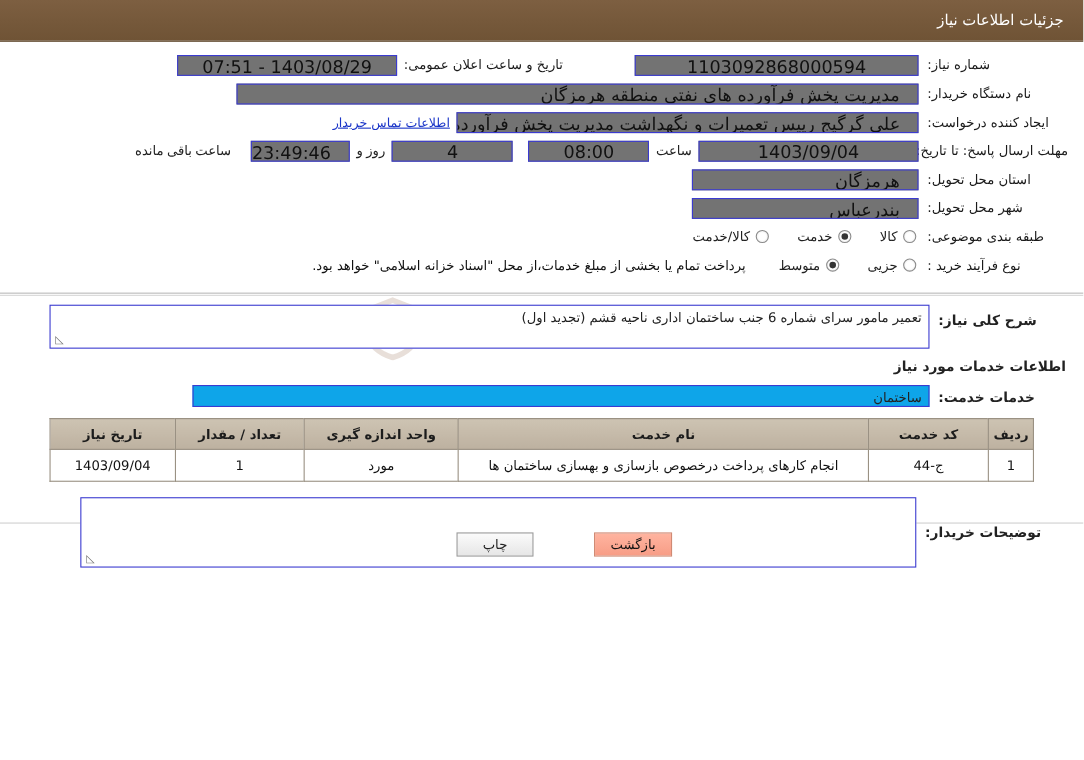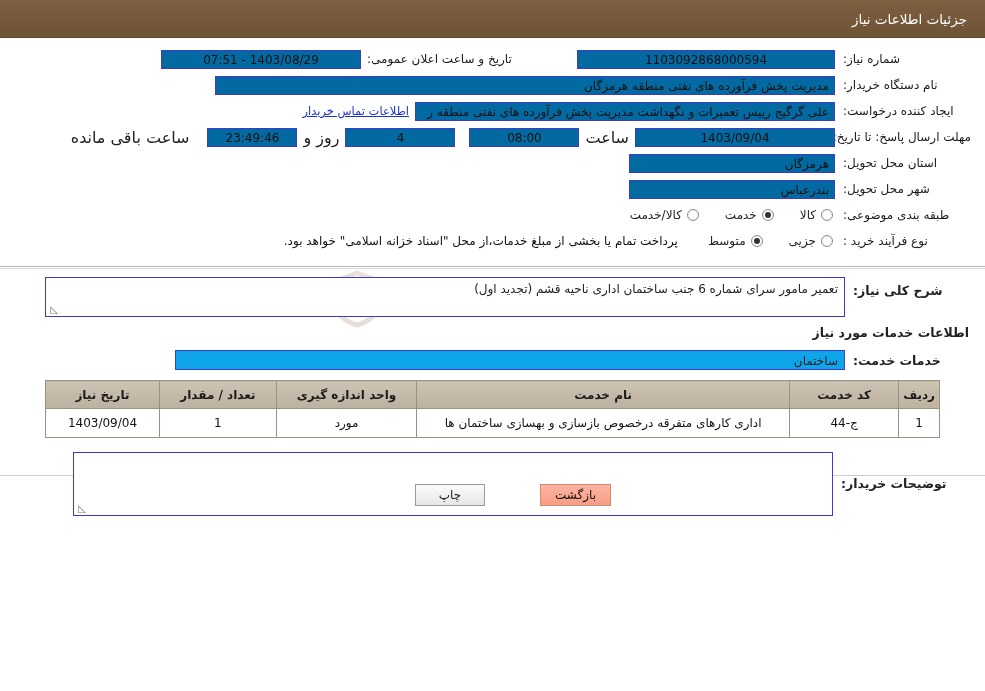--- a/index.html
+++ b/index.html
@@ -86,25 +86,25 @@
     flex: 0 0 128px;
   }
   .lbl-mid {
     width: 210px;
     flex: 0 0 210px;
     text-align: left;
     padding-left: 6px;
   }
   .fld {
     border: 1px solid #3b3bd0;
-    background: #0369a1;
+    background: #737373;
     height: 19px;
     line-height: 19px;
-    font-size: 12px;
-    padding: 0 5px;
+    font-size: 16px;
+    padding: 0 16px;
     box-sizing: border-box;
     color: #111;
     overflow: hidden;
     white-space: nowrap;
   }
   .fld.center { text-align: center; }
   .fld.right { text-align: right; }
 
   .w-number { width: 258px; }
   .w-org    { width: 620px; }
@@ -118,23 +118,24 @@
   .w-city   { width: 206px; }
 
   .link {
     color: #1a35c8;
     text-decoration: underline;
     cursor: pointer;
     font-size: 11.5px;
     margin-right: 6px;
   }
   .plain-txt {
-    font-size: 16px;
+    font-size: 12px;
     margin: 0 6px;
     white-space: nowrap;
+    font-family: Liberation Serif, serif;
   }
 
   
   .radio-group {
     display: flex;
     align-items: center;
     gap: 26px;
     padding-right: 2px;
   }
   .radio-item {
@@ -451,21 +452,21 @@
         <th class="c-name">نام خدمت</th>
         <th class="c-unit">واحد اندازه گیری</th>
         <th class="c-qty">تعداد / مقدار</th>
         <th class="c-date">تاریخ نیاز</th>
       </tr>
     </thead>
     <tbody>
       <tr>
         <td>1</td>
         <td>ج-44</td>
-        <td>اداری کارهای متفرقه درخصوص بازسازی و بهسازی ساختمان ها</td>
+        <td>انجام کارهای پرداخت درخصوص بازسازی و بهسازی ساختمان ها</td>
         <td>مورد</td>
         <td>1</td>
         <td>1403/09/04</td>
       </tr>
     </tbody>
   </table>
 
   <div class="block" style="margin-top:14px;">
     <div class="desc-row">
       <div class="desc-label" style="width:130px;flex:0 0 130px;padding-top:24px;">توضیحات خریدار:</div>

